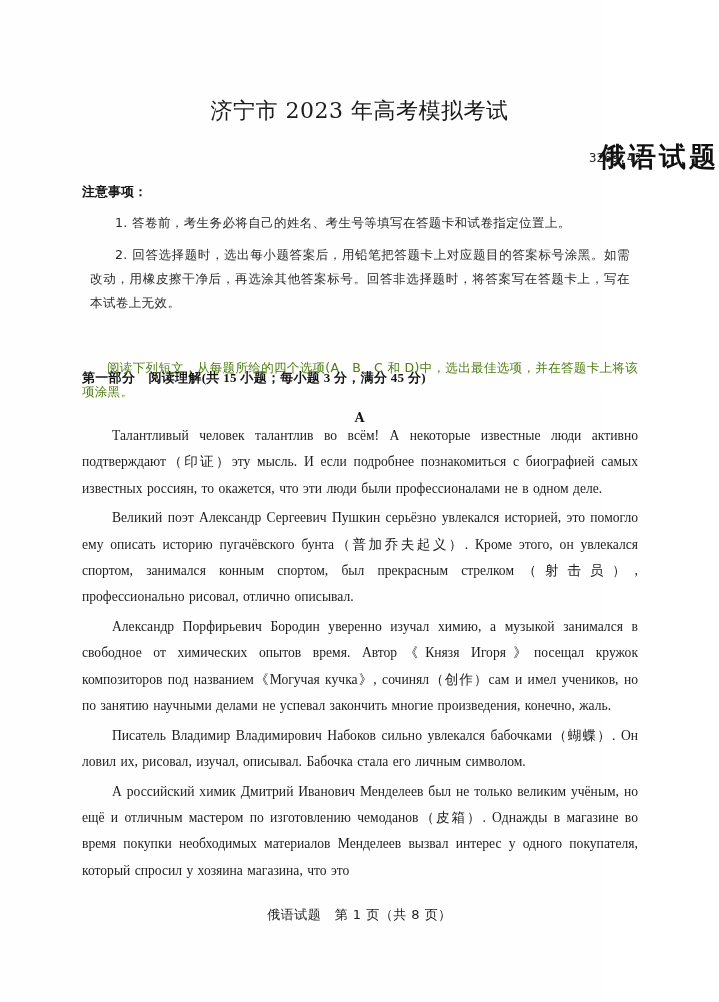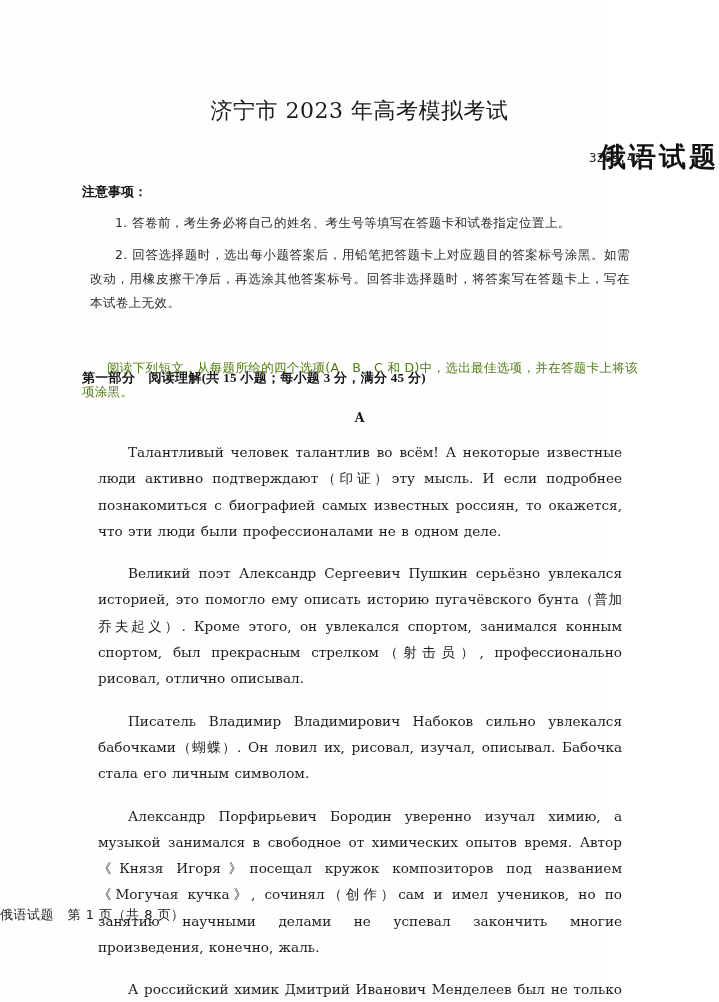--- a/index.html
+++ b/index.html
@@ -113,34 +113,36 @@
       position: absolute;
       top: 423px;
       left: 82px;
       width: 556px;
       font-size: 13.6px;
       line-height: 26.3px;
       color: #1c1c1c;
       font-family: "DejaVu Serif", serif;
     }
     .passage p {
-      margin: 16px;
+      margin: 0;
       text-indent: 30px;
       text-align: justify;
       text-align-last: left;
       word-spacing: 1px;
+      font-family: Liberation Serif, serif;
     }
     .passage p + p {
       margin-top: 3.5px;
     }
     .footer {
       position: absolute;
       top: 906px;
       left: 0;
       width: 719px;
+      text-align: center;
       font-size: 13px;
       font-family: "DejaVu Sans", sans-serif;
       color: #222;
       letter-spacing: 0.5px;
     }
   </style>
 </head>
 <body>
 
 <div class="page">
@@ -155,20 +157,20 @@
     <p class="notice-item">2. 回答选择题时，选出每小题答案后，用铅笔把答题卡上对应题目的答案标号涂黑。如需改动，用橡皮擦干净后，再选涂其他答案标号。回答非选择题时，将答案写在答题卡上，写在本试卷上无效。</p>
   </div>
 
   <div class="section-heading">第一部分　阅读理解(共 15 小题；每小题 3 分，满分 45 分)</div>
   <div class="instruction">阅读下列短文，从每题所给的四个选项(A、B、C 和 D)中，选出最佳选项，并在答题卡上将该项涂黑。</div>
 
   <div class="passage-label">A</div>
   <div class="passage">
     <p>Талантливый человек талантлив во всём! А некоторые известные люди активно подтверждают（印证）эту мысль. И если подробнее познакомиться с биографией самых известных россиян, то окажется, что эти люди были профессионалами не в одном деле.</p>
     <p>Великий поэт Александр Сергеевич Пушкин серьёзно увлекался историей, это помогло ему описать историю пугачёвского бунта（普加乔夫起义）. Кроме этого, он увлекался спортом, занимался конным спортом, был прекрасным стрелком（射击员）, профессионально рисовал, отлично описывал.</p>
+    <p>Александр Порфирьевич Бородин уверенно изучал химию, а музыкой занимался в свободное от химических опытов время. Автор《Князя Игоря》посещал кружок композиторов под названием《Могучая кучка》, сочинял（创作）сам и имел учеников, но по занятию научными делами не успевал закончить многие произведения, конечно, жаль.</p>
     <p>Писатель Владимир Владимирович Набоков сильно увлекался бабочками（蝴蝶）. Он ловил их, рисовал, изучал, описывал. Бабочка стала его личным символом.</p>
-    <p>Александр Порфирьевич Бородин уверенно изучал химию, а музыкой занимался в свободное от химических опытов время. Автор《Князя Игоря》посещал кружок композиторов под названием《Могучая кучка》, сочинял（创作）сам и имел учеников, но по занятию научными делами не успевал закончить многие произведения, конечно, жаль.</p>
     <p>А российский химик Дмитрий Иванович Менделеев был не только великим учёным, но ещё и отличным мастером по изготовлению чемоданов（皮箱）. Однажды в магазине во время покупки необходимых материалов Менделеев вызвал интерес у одного покупателя, который спросил у хозяина магазина, что это</p>
   </div>
 
   <div class="footer">俄语试题　第 1 页（共 8 页）</div>
 
 </div>
 
 </body></html>

